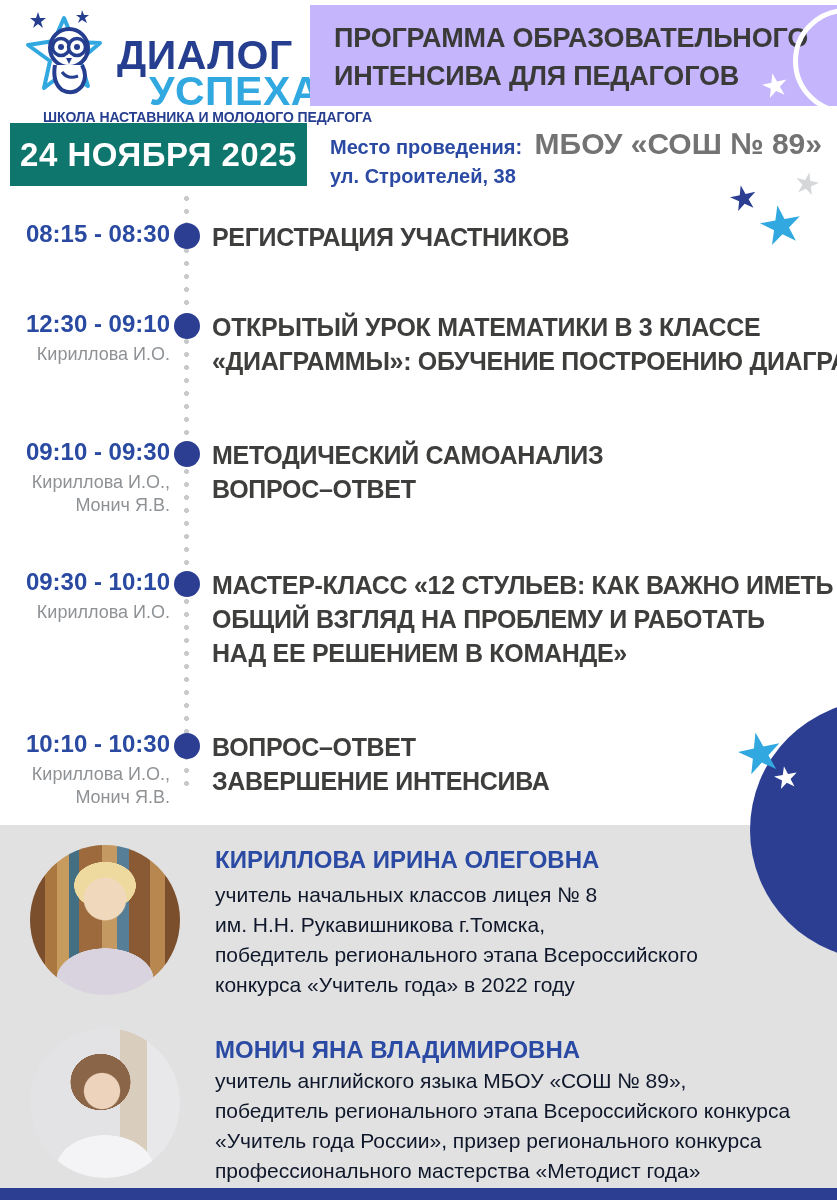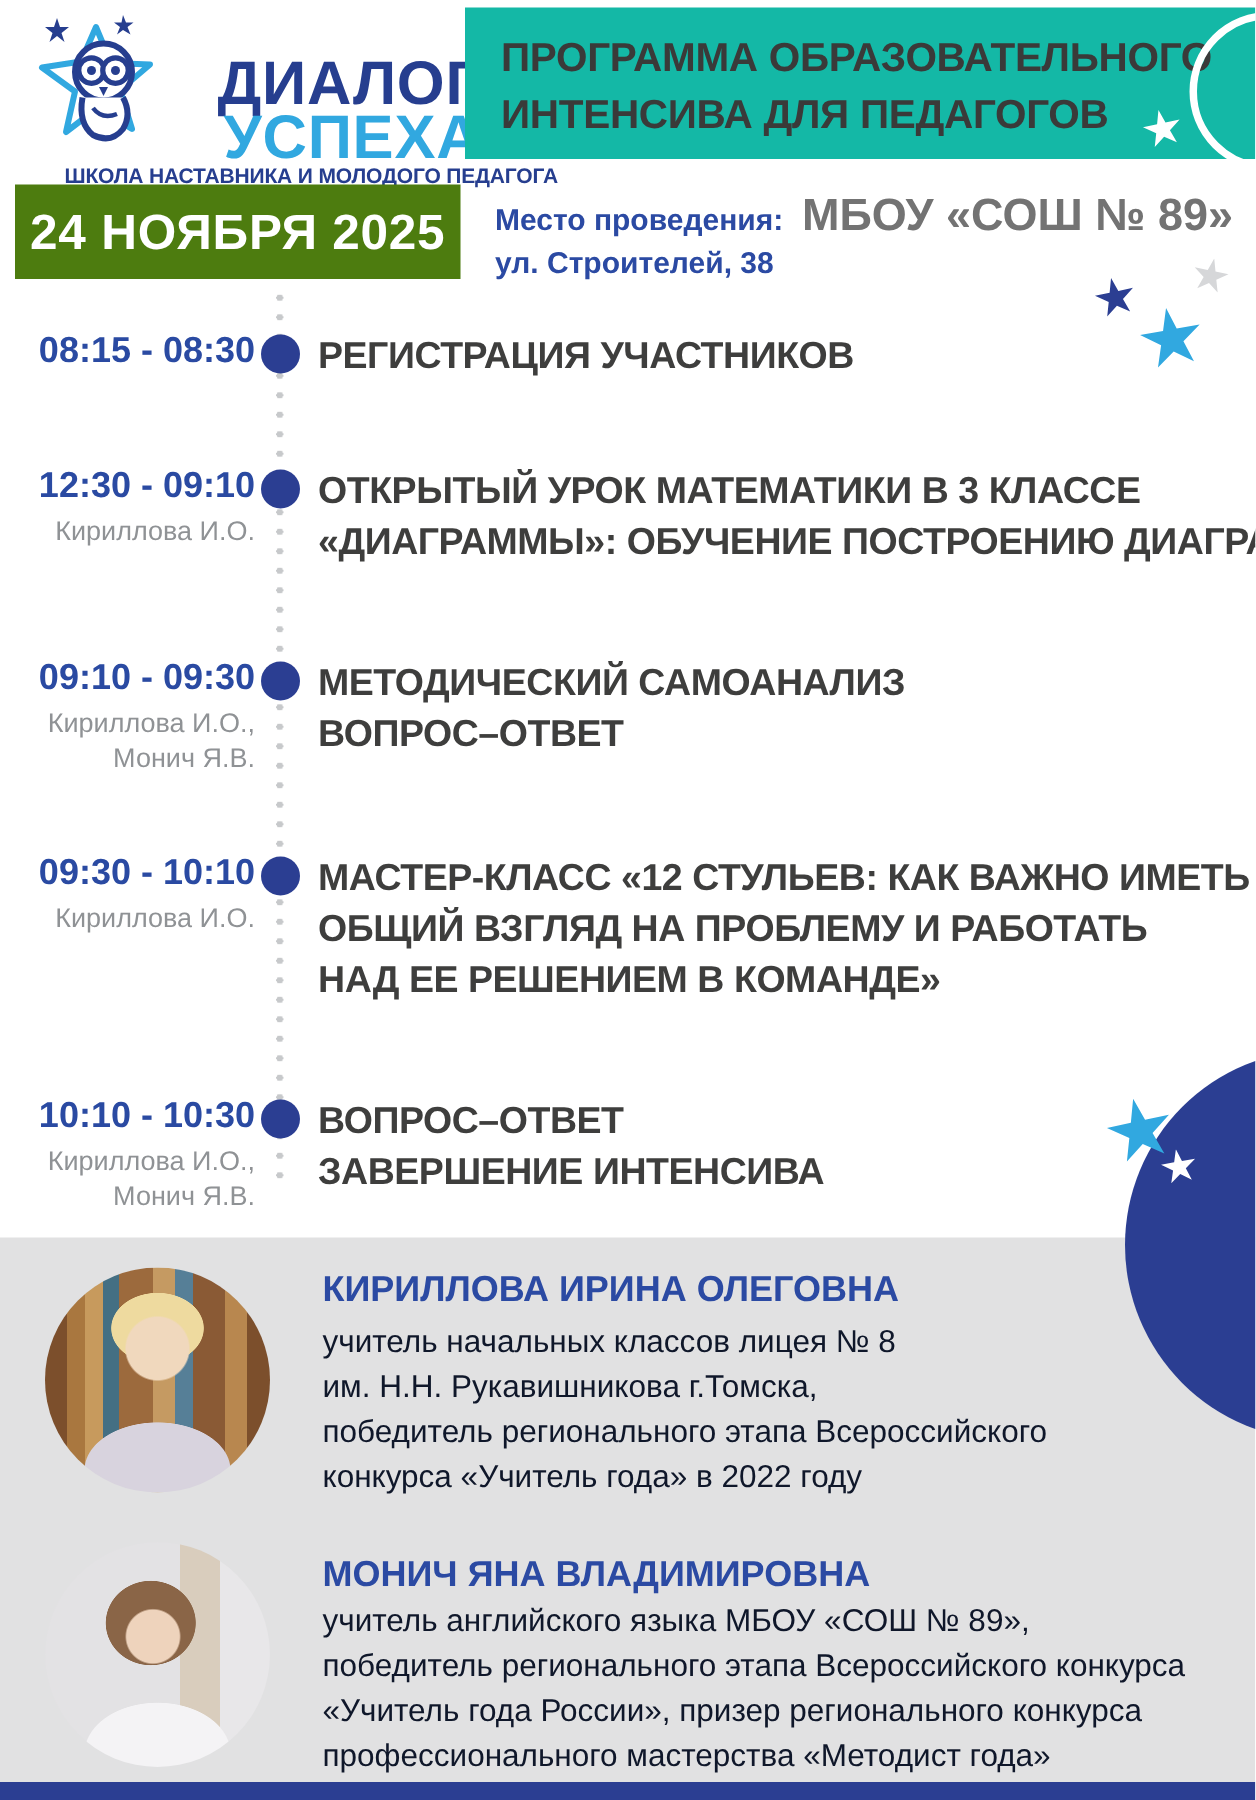--- a/index.html
+++ b/index.html
@@ -1,27 +1,27 @@
 <!DOCTYPE html>
 <html><head>
 <meta charset="utf-8">
 <style>
   html,body{margin:0;padding:0;background:#fff;}
   #poster{position:relative;width:837px;height:1200px;overflow:hidden;background:#fff;
           font-family:"Liberation Sans",sans-serif;}
   .abs{position:absolute;}
   
-  .blue-banner{left:310px;top:5px;width:527px;height:101px;background:#14b8a6;}
+  .blue-banner{left:310px;top:5px;width:527px;height:101px;background:#c4b5fd;}
   .banner-line{position:absolute;left:24px;white-space:nowrap;font-weight:800;font-size:27px;
                letter-spacing:-0.2px;color:#3a3a39;}
   .ring{position:absolute;left:483px;top:3px;width:96px;height:96px;border:5px solid #fff;border-radius:50%;}
-  .logo-word1{left:95px;top:22px;font-size:41px;font-weight:800;letter-spacing:.5px;color:#263e8f;white-space:nowrap;margin-left:28px;}
+  .logo-word1{left:95px;top:22px;font-size:41px;font-weight:800;letter-spacing:.5px;color:#263e8f;white-space:nowrap;}
   .logo-word2{left:98px;top:58px;font-size:41px;font-weight:800;letter-spacing:.5px;color:#31a8e0;white-space:nowrap;margin-left:29px;}
   .tagline{left:21px;top:99px;font-size:14px;font-weight:700;letter-spacing:-0.1px;color:#263e8f;white-space:nowrap;}
-  .date-banner{left:10px;top:123px;width:297px;height:63px;background:#4d7c0f;display:flex;
+  .date-banner{left:10px;top:123px;width:297px;height:63px;background:#0f766e;display:flex;
                align-items:center;justify-content:center;color:#fff;font-weight:800;font-size:33px;
                letter-spacing:.5px;white-space:nowrap;}
   .venue{left:330px;top:127px;white-space:nowrap;}
   .venue-label{color:#2b4aa3;font-weight:700;font-size:20px;vertical-align:baseline;}
   .venue-name{color:#737373;font-weight:800;font-size:30px;margin-left:8px;vertical-align:baseline;}
   .venue-addr{color:#2b4aa3;font-weight:700;font-size:20px;margin-top:4px;}
   
   .star{position:absolute;clip-path:polygon(50% 0%,61% 35%,98% 35%,68% 57%,79% 91%,50% 70%,21% 91%,32% 57%,2% 35%,39% 35%);}
   
   .dotline{left:184px;top:192px;width:5px;height:596px;

